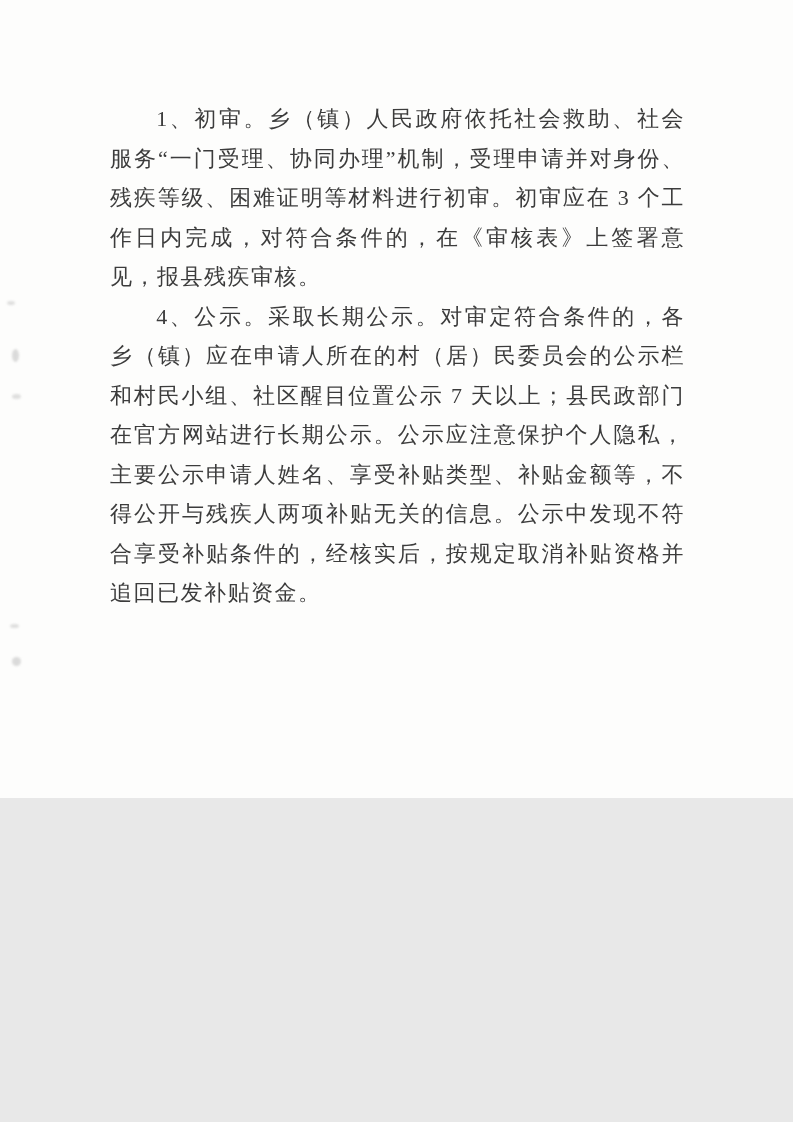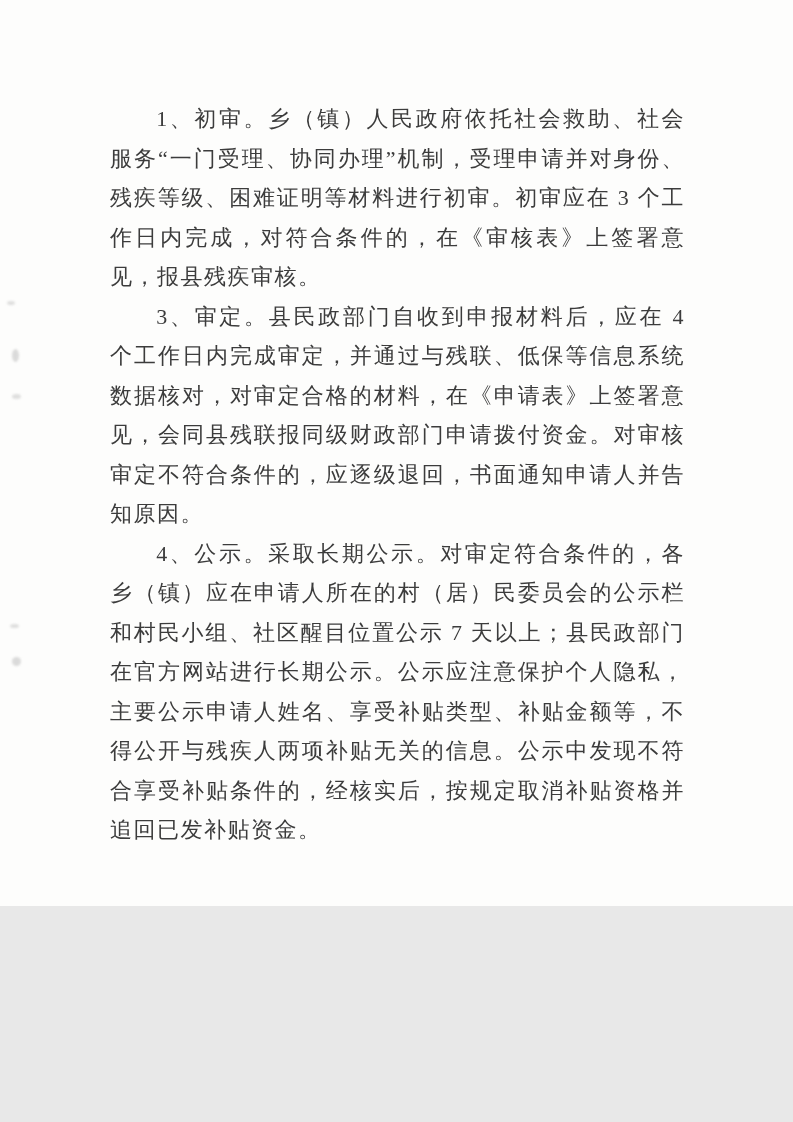--- a/index.html
+++ b/index.html
@@ -1,18 +1,18 @@
 <!DOCTYPE html>
 <html><head>
 <meta charset="utf-8">
 <style>
   html,body{margin:0;padding:0;background:#e8e8e8;}
   .page{
     position:relative;
-    width:793px;height:906px;
+    width:793px;height:798px;
     margin:0 auto;
     background:#fdfdfc;
     overflow:hidden;
     font-family:"Liberation Serif","DejaVu Serif",serif;
   }
   .doc-body{
     position:absolute;
     left:110px;top:99px;width:575px;
     color:#3c3c3c;
     font-size:22px;
@@ -43,21 +43,20 @@
   .s3{left:12px;top:394px;width:9px;height:5px;}
   .s4{left:10px;top:624px;width:9px;height:4px;}
   .s5{left:12px;top:657px;width:9px;height:9px;opacity:.5;}
 </style>
 </head>
 <body>
 
 <div class="page">
   <div class="doc-body">
       <p class="para indent">1、初审。乡（镇）人民政府依托社会救助、社会服务“一门受理、协同办理”机制，受理申请并对身份、残疾等级、困难证明等材料进行初审。初审应在 3 个工作日内完成，对符合条件的，在《审核表》上签署意见，报县残疾审核。</p>
-      <p class="para indent">3、审定。县民政部门自收到申报材料后，应在 4 个工作日内完成审定，并通过与残联、低保等信息系统数据核对，对审定合格的材料，在《申请表》上签署意见，会同县残联报同级财政部门申请拨付资金。对审核审定不符合条件的，应逐级退回，书面通知申请人并告知原因。</p>
       <p class="para indent">4、公示。采取长期公示。对审定符合条件的，各乡（镇）应在申请人所在的村（居）民委员会的公示栏和村民小组、社区醒目位置公示 7 天以上；县民政部门在官方网站进行长期公示。公示应注意保护个人隐私，主要公示申请人姓名、享受补贴类型、补贴金额等，不得公开与残疾人两项补贴无关的信息。公示中发现不符合享受补贴条件的，经核实后，按规定取消补贴资格并追回已发补贴资金。</p>
     </div>
 
   <div class="page-number">- 5 -</div>
 
   <div class="smudge s1"></div>
   <div class="smudge s2"></div>
   <div class="smudge s3"></div>
   <div class="smudge s4"></div>
   <div class="smudge s5"></div>

